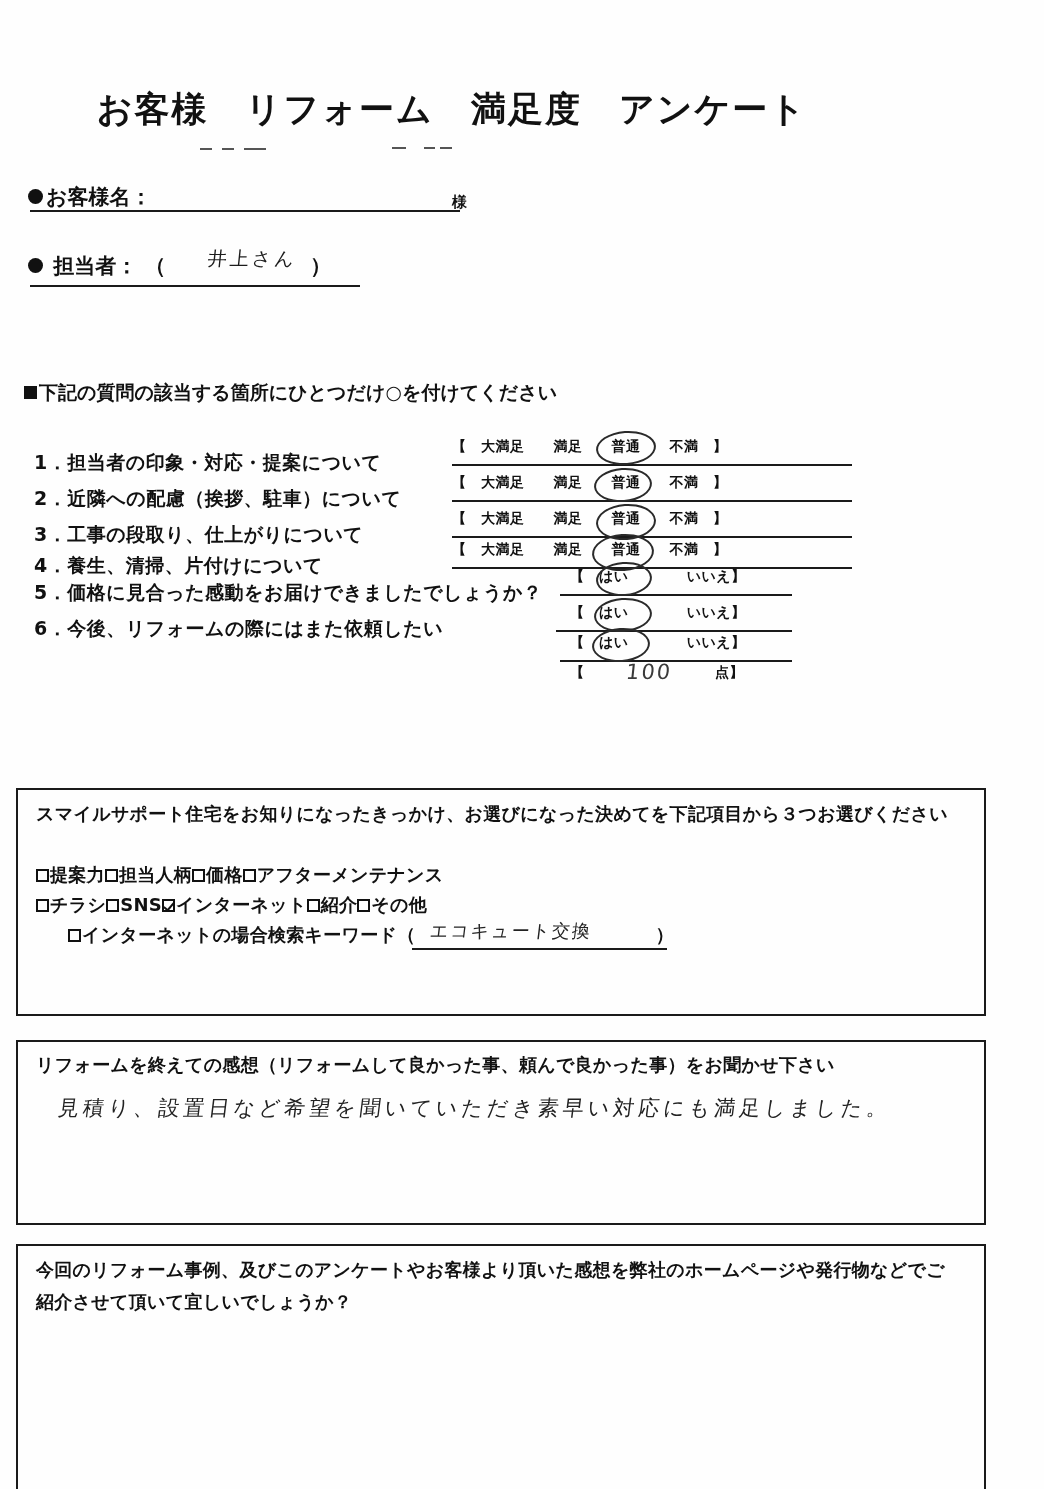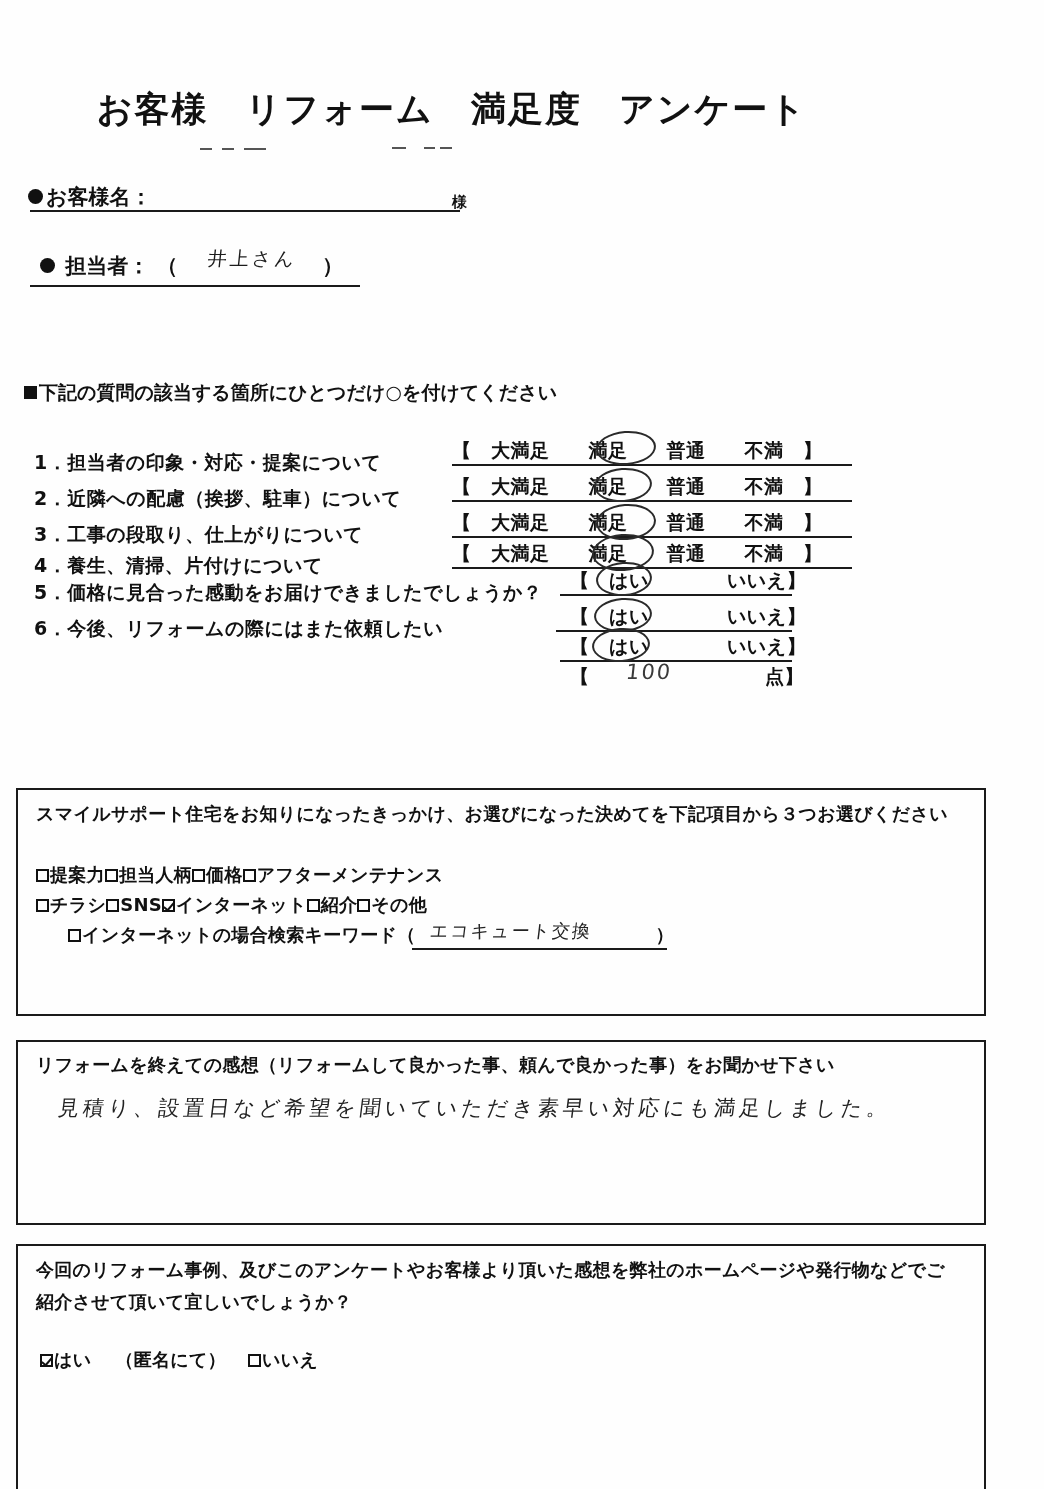--- a/index.html
+++ b/index.html
@@ -92,21 +92,21 @@
   .q-label {
     position: absolute;
     font-size: 19px;
     font-weight: bold;
     white-space: nowrap;
     letter-spacing: 0.5px;
     margin-top: 12px;
   }
   .q-answers {
     position: absolute;
-    font-size: 19px;
+    font-size: 14px;
     font-weight: bold;
     white-space: pre;
     letter-spacing: 0.5px;
   }
   .q-underline {
     position: absolute;
     height: 2px;
     background: #1a1a1a;
   }
   
@@ -176,21 +176,21 @@
   <div class="title-artifact" style="left:392px; top:147px; width:14px;"></div>
   <div class="title-artifact" style="left:424px; top:147px; width:11px;"></div>
   <div class="title-artifact" style="left:440px; top:147px; width:12px;"></div>
 
   <div class="field-row" style="left:28px; top:183px;">
     <span class="bullet"></span><span>お客様名：</span>
   </div>
   <div class="ul-line" style="left:30px; top:210px; width:430px;"></div>
   <div class="sama" style="left:452px; top:193px;">様</div>
 
-  <div class="field-row" style="left:40px; top:252px;">
+  <div class="field-row" style="left:28px; top:252px;">
     <span class="bullet"></span>
     <span>担当者：</span>
     <span>（</span>
     <span style="display:inline-block;width:130px;"></span>
     <span>）</span>
   </div>
   <div class="hand" style="left:208px; top:246px; font-size:19px;">井上さん</div>
   <div class="ul-line" style="left:30px; top:285px; width:330px;"></div>
 
   <div class="instruction">
@@ -264,17 +264,14 @@
   <div class="kw-line" style="left:412px; top:948px; width:255px;"></div>
 
   <div class="box" style="left:16px; top:1040px; width:970px; height:185px;"></div>
   <div class="box-text" style="left:36px; top:1053px;">リフォームを終えての感想（リフォームして良かった事、頼んで良かった事）をお聞かせ下さい</div>
   <div class="handwrite" style="left:58px; top:1094px; font-size:21px; letter-spacing:4px; word-spacing:6px;">見積り、設置日など希望を聞いていただき素早い対応にも満足しました。</div>
 
   <div class="box" style="left:16px; top:1244px; width:970px; height:250px;"></div>
   <div class="box-text" style="left:36px; top:1258px;">今回のリフォーム事例、及びこのアンケートやお客様より頂いた感想を弊社のホームページや発行物などでご</div>
   <div class="box-text" style="left:36px; top:1290px;">紹介させて頂いて宜しいでしょうか？</div>
 
-  <div class="box-text" style="left:40px; top:1348px;">
-    <span class="chk checked"></span><span>はい</span><span style="display:inline-block;width:24px;"></span><span>（匿名にて）</span><span style="display:inline-block;width:22px;"></span><span class="chk"></span><span>いいえ</span>
-  </div>
 
 </div>
 
 </body></html>

